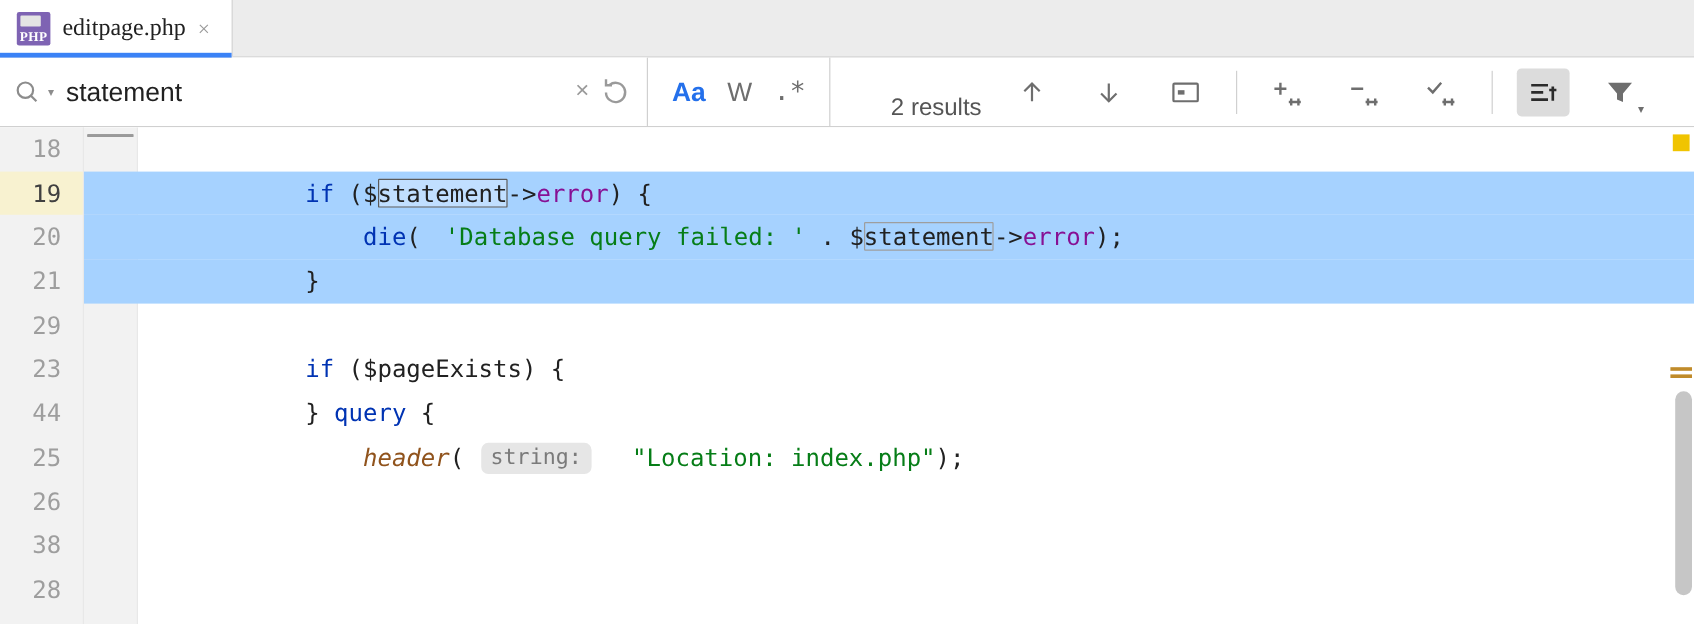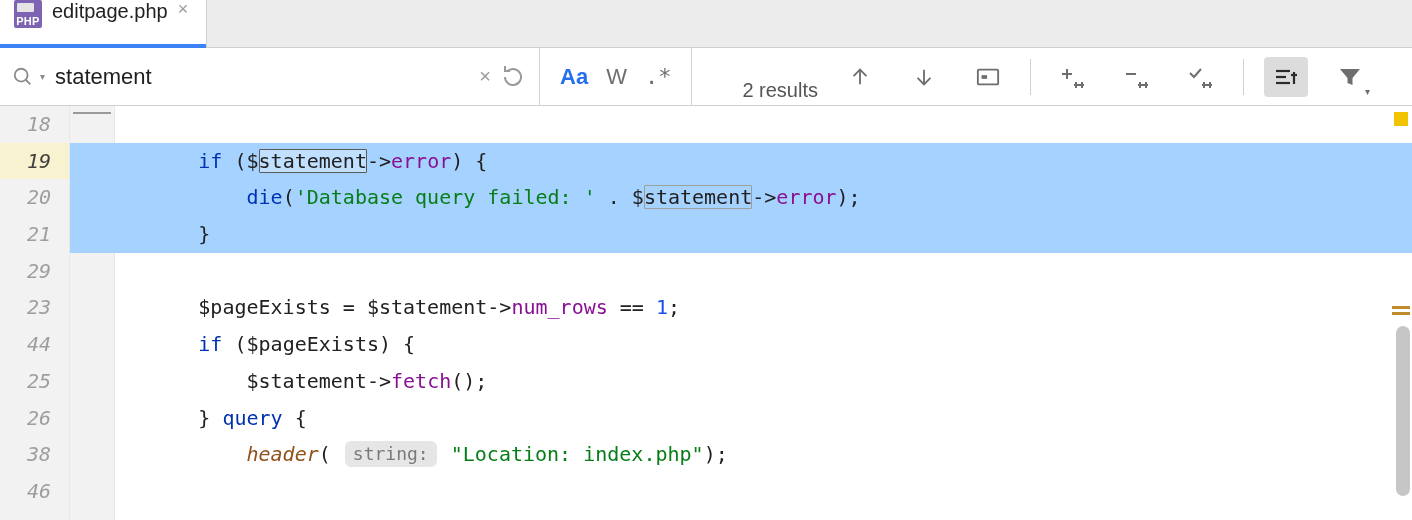--- a/index.html
+++ b/index.html
@@ -37,23 +37,23 @@
     background:var(--bg);color:#212121;
     display:flex;flex-direction:column;
   }
 
   
   .tabbar{
     height:48px;background:var(--tabbar);display:flex;align-items:stretch;
     border-bottom:1px solid var(--tab-border);box-sizing:border-box;
   }
   .tab{
-    display:flex;align-items:flex-start;gap:10px;padding:0 18px 0 14px;
+    display:flex;align-items:center;gap:10px;padding:0 18px 0 14px;
     background:var(--tab-active);border-right:1px solid var(--tab-border);
-    position:relative;font-size:20px;
+    position:relative;font-size:20px;font-family:Liberation Serif, serif;
   }
   .tab::after{
     content:"";position:absolute;left:0;right:0;bottom:-1px;height:4px;
     background:var(--tab-accent);
   }
   .tab .php-ico{
     width:28px;height:28px;background:#7e63b3;border-radius:2px;
     display:flex;align-items:flex-end;justify-content:center;
     font-size:11px;font-weight:700;color:#fff;letter-spacing:0.3px;
     position:relative;
@@ -105,42 +105,42 @@
   .ico-btn.sel{background:var(--icon-btn-sel);color:#2b2b2b;}
   .vsep{width:1px;height:36px;background:var(--toolbar-sep);}
 
   
   .editor{flex:1;display:flex;position:relative;overflow:hidden;}
   .gutter{
     flex:0 0 70px;background:var(--gutter-bg);text-align:right;
     font-family:Menlo,Consolas,monospace;font-size:20px;color:var(--gutter-fg);
     border-right:1px solid #e8e8e8;box-sizing:border-box;position:relative;
   }
-  .gutter .gl{height:36.7px;line-height:36.7px;padding-right:18px;box-sizing:border-box;position:relative;font-style:italic;}
+  .gutter .gl{height:36.7px;line-height:36.7px;padding-right:18px;box-sizing:border-box;position:relative;}
   .gutter .gl.hl{background:var(--gutter-hl);color:#404040;}
   .fm::before,.fm::after{content:"";position:absolute;background:#9a9a9a;}
   .fm.min::before{left:3px;right:3px;top:6px;height:2px;}
   .codewrap{
     flex:1;position:relative;background:var(--code-bg);
     font-family:Menlo,Consolas,monospace;font-size:20px;line-height:36.7px;
     overflow:hidden;
   }
   .codewrap::before{
     content:"";position:absolute;left:0;top:0;bottom:0;width:44px;
     background:var(--gutter-bg);border-right:1px solid #e8e8e8;
   }
   .cline{
-    position:relative;height:36.7px;padding-left:32px;white-space:pre;
+    position:relative;height:36.7px;padding-left:88px;white-space:pre;
     box-sizing:border-box;
   }
   .cline.sel{background:var(--code-sel);}
   .indent0{display:inline-block;width:0px;}
   .kw{color:var(--kw);}
   .vv{color:var(--var);}
-  .ss{color:var(--str);font-weight:500;}
+  .ss{color:var(--str);font-weight:500;margin-left:20px;}
   .fn{color:var(--func);}
   .nb{color:var(--num);}
   .op{color:var(--op);}
   .pn{color:var(--punc);}
   .hint{
     display:inline-block;background:var(--phphint-bg);color:var(--phphint-fg);
     border-radius:6px;padding:0 8px;font-size:18px;line-height:26px;
     vertical-align:1px;margin:0 2px;
   }
   .it{font-style:italic;}
@@ -281,21 +281,21 @@
     <div class="gl"><span>18</span></div>
     <div class="gl hl"><span>19</span></div>
     <div class="gl"><span>20</span></div>
     <div class="gl"><span>21</span></div>
     <div class="gl"><span>29</span></div>
     <div class="gl"><span>23</span></div>
     <div class="gl"><span>44</span></div>
     <div class="gl"><span>25</span></div>
     <div class="gl"><span>26</span></div>
     <div class="gl"><span>38</span></div>
-    <div class="gl"><span>46</span></div>
+    <div class="gl"><span>28</span></div>
   </div>
 
   <div class="codewrap">
 
     <div style="position:absolute;left:0;top:0;width:44px;height:100%;">
       <div class="fm min" style="top:47px;"></div>
       <div class="fm min" style="top:120px;"></div>
       <div class="fm min" style="top:230px;"></div>
       <div class="fm min" style="top:340px;"></div>
     </div>
@@ -303,26 +303,24 @@
     <div class="cline"><span class="indent0"></span></div>
 
     <div class="cline sel"><span>        </span><span class="kw">if</span><span class="pn"> (</span><span class="vv">$</span><span class="vv matchbox primary">statement</span><span class="op">-&gt;</span><span class="fn">error</span><span class="pn">) {</span></div>
 
     <div class="cline sel"><span>            </span><span class="kw">die</span><span class="pn">(</span><span class="ss">'Database query failed: '</span><span class="op"> . </span><span class="vv">$</span><span class="vv matchbox">statement</span><span class="op">-&gt;</span><span class="fn">error</span><span class="pn">);</span></div>
 
     <div class="cline sel"><span>        </span><span class="pn">}</span></div>
 
     <div class="cline"><span class="indent0"></span></div>
 
-    <div class="cline"><span>        </span><span class="vv">$pageExists</span><span class="op"> = </span><span class="vv">$statement</span><span class="op">-&gt;</span><span class="fn">num_rows</span><span class="op"> == </span><span class="nb">1</span><span class="pn">;</span></div>
 
     <div class="cline"><span>        </span><span class="kw">if</span><span class="pn"> (</span><span class="vv">$pageExists</span><span class="pn">) {</span></div>
 
 
-    <div class="cline"><span>            </span><span class="vv">$statement</span><span class="op">-&gt;</span><span class="fn">fetch</span><span class="pn">();</span></div>
 
     <div class="cline"><span>        </span><span class="pn">} </span><span class="kw">query</span><span class="pn"> {</span></div>
 
     <div class="cline"><span>            </span><span class="it" style="color:var(--header-hint);">header</span><span class="pn">( </span><span class="hint">string:</span><span> </span><span class="ss">"Location: index.php"</span><span class="pn">);</span></div>
 
     <div class="rscroll">
       <div class="warn"></div>
       <div class="mark" style="top:200px;"></div>
       <div class="mark" style="top:206px;"></div>
       <div class="thumb" style="top:220px;height:170px;"></div>

